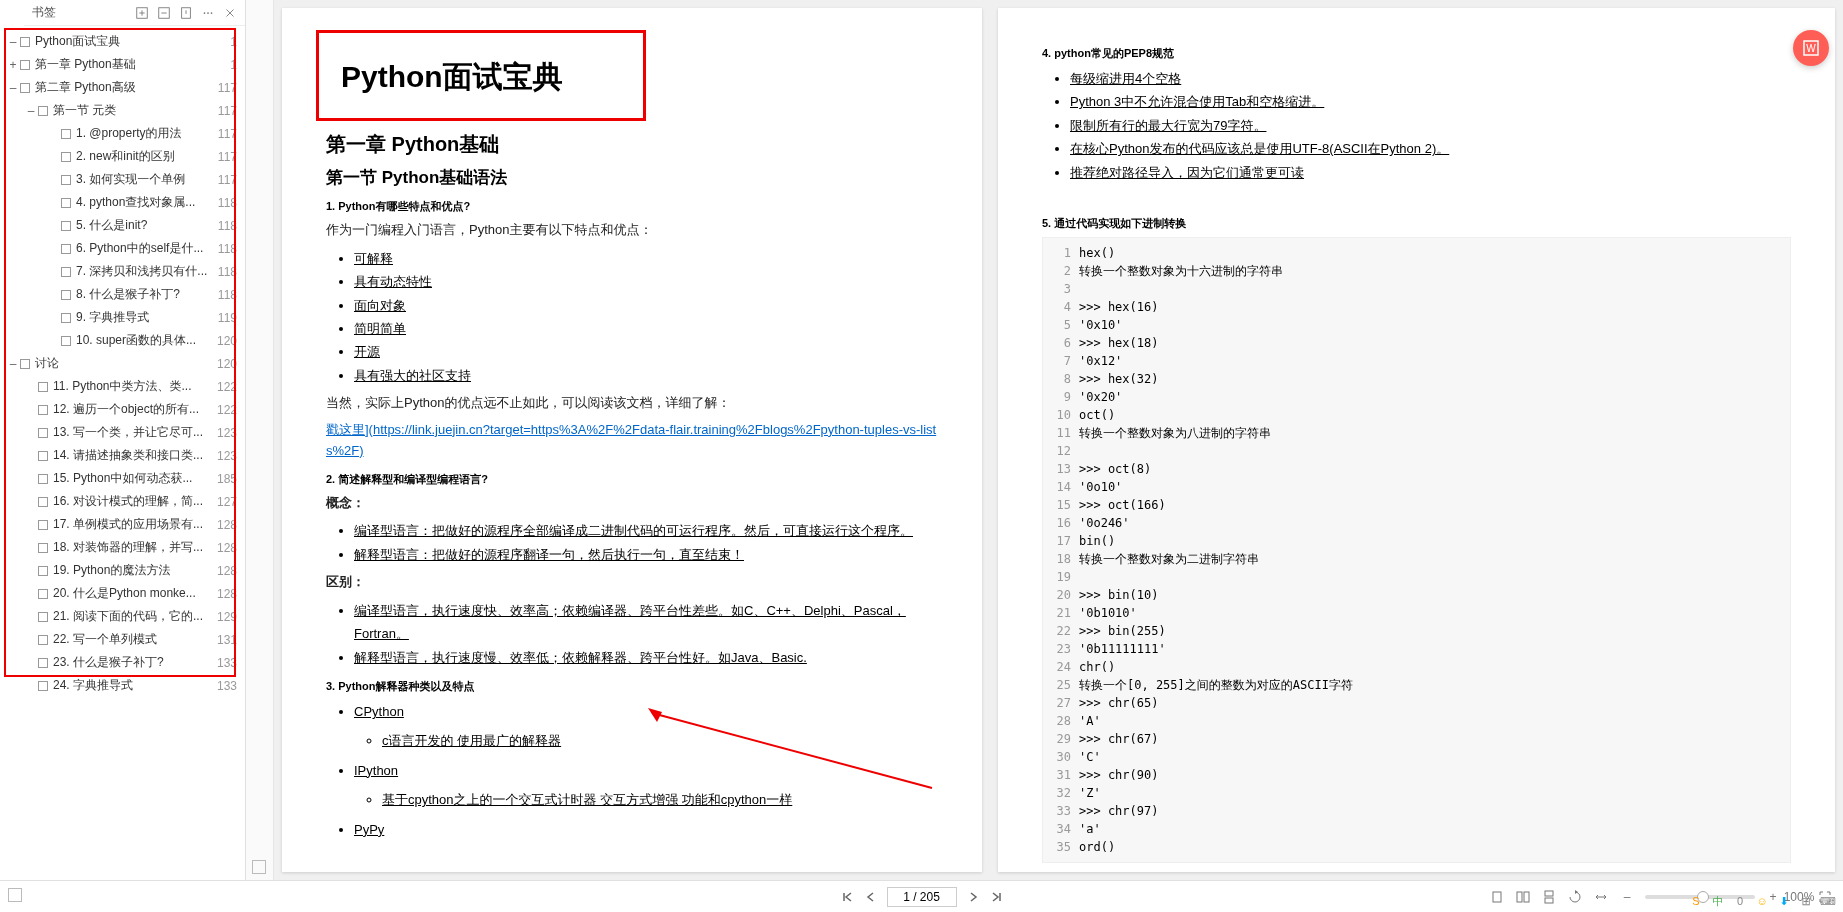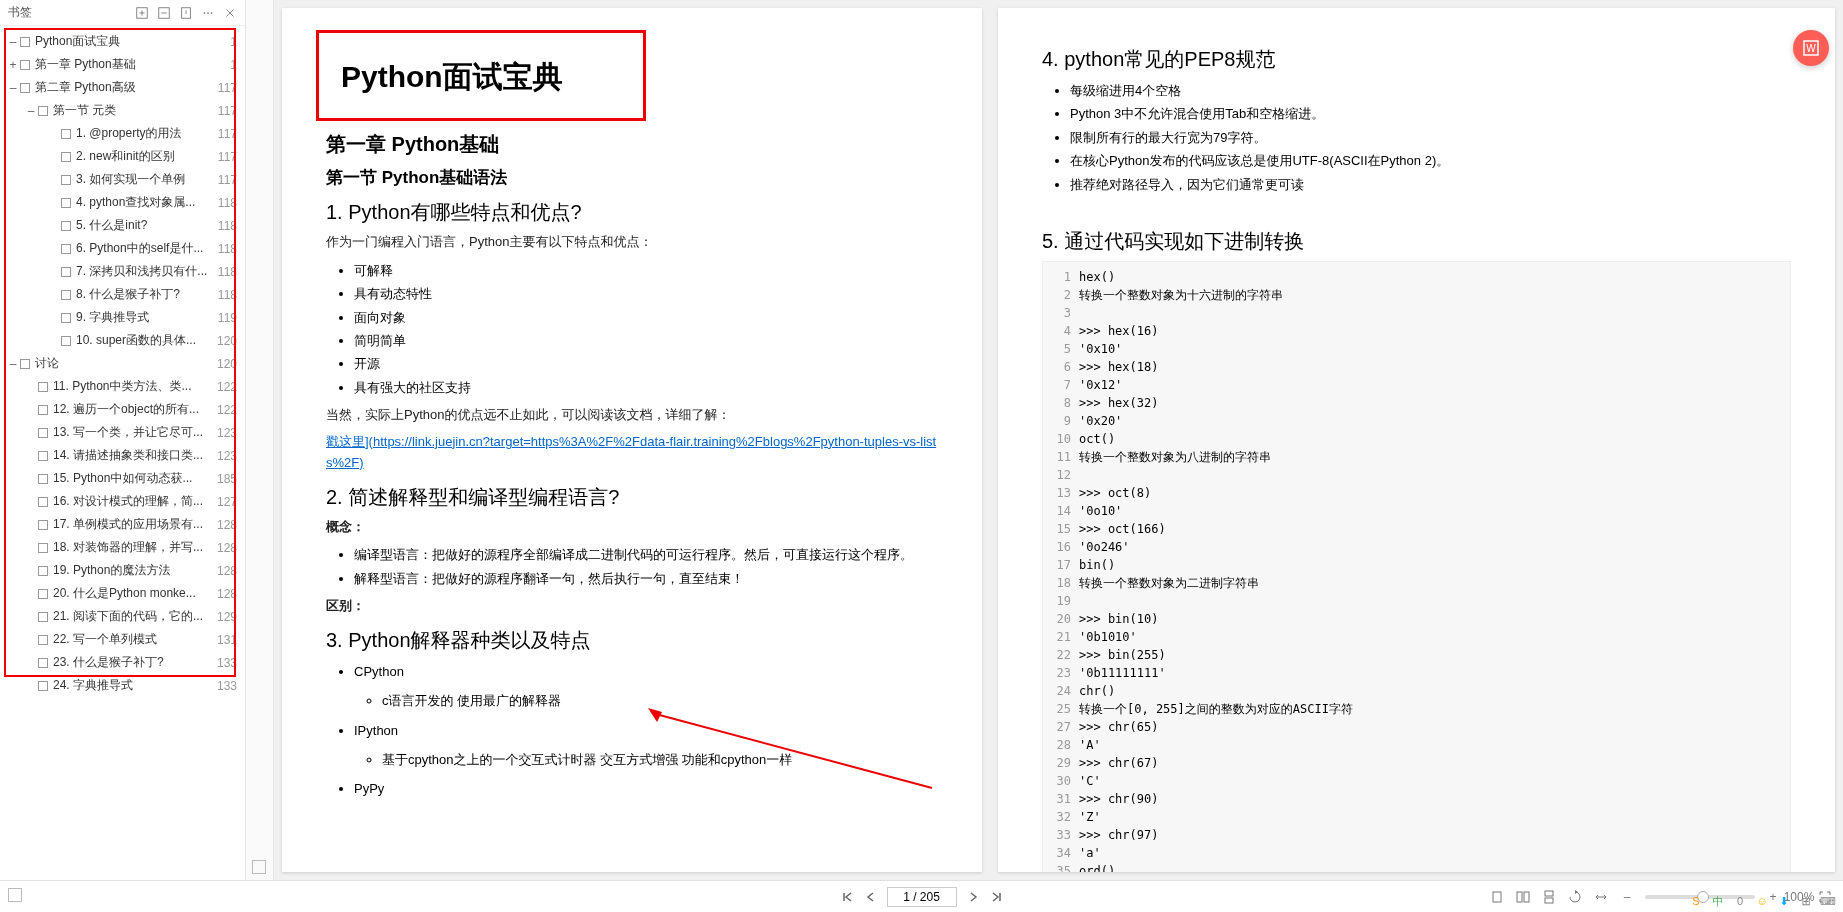--- a/index.html
+++ b/index.html
@@ -1,19 +1,19 @@
 <!DOCTYPE html>
 <html><head>
 <meta charset="utf-8">
 <style>
 * { margin:0; padding:0; box-sizing:border-box; }
 body { font-family:"Microsoft YaHei","PingFang SC",Arial,sans-serif; font-size:12px; background:#f5f5f5; overflow:hidden; width:1843px; height:912px; position:relative; }
 .app { display:flex; height:880px; }
 .sidebar { width:246px; background:#fff; border-right:1px solid #e0e0e0; display:flex; flex-direction:column; }
-.side-hdr { display:flex; align-items:center; justify-content:space-between; padding:4px 8px; border-bottom:1px solid #eee; }
+.side-hdr { display:flex; align-items:center; justify-content:space-between; padding:4px 8px; border-bottom:1px solid #eee;margin-left:24px; }
 .side-hdr .title { font-size:12px; color:#555; }
 .side-icons { display:flex; gap:8px; }
 .side-icons span { width:14px; height:14px; display:inline-flex; align-items:center; justify-content:center; color:#777; cursor:pointer; }
 .side-icons svg { width:14px; height:14px; }
 .bookmarks { flex:1; overflow-y:auto; padding:4px 0; position:relative; }
 .redbox { position:absolute; border:2px solid #e00; pointer-events:none; }
 .bm { display:flex; align-items:center; padding:3px 2px 3px 6px; cursor:pointer; font-size:12px; color:#333; }
 .bm .tw { width:10px; height:10px; margin-right:2px; display:inline-flex; align-items:center; justify-content:center; color:#666; }
 .bm .sq { width:10px; height:10px; border:1px solid #999; margin-right:5px; flex:none; }
 .bm .lbl { flex:1; white-space:nowrap; overflow:hidden; text-overflow:ellipsis; }
@@ -23,24 +23,24 @@
 .scrollthumb { position:absolute; right:1px; top:90px; width:8px; height:28px; background:#c0c0c0; border-radius:4px; }
 .gutter { width:28px; background:#fafafa; border-right:1px solid #e5e5e5; position:relative; }
 .gutter .gicon { position:absolute; bottom:6px; left:6px; width:14px; height:14px; border:1px solid #bbb; }
 .content { flex:1; background:#f0f0f0; display:flex; overflow:hidden; position:relative; }
 .page { background:#fff; margin:8px; box-shadow:0 1px 3px rgba(0,0,0,.15); padding:28px 44px; overflow:hidden; }
 .page.left { width:700px; position:relative; }
 .page.right { flex:1; }
 .doc-title { font-size:30px; font-weight:bold; margin:10px 0 12px; }
 .h1 { font-size:20px; font-weight:bold; margin:10px 0 8px; }
 .h2 { font-size:17px; font-weight:bold; margin:8px 0 6px; }
-.h3 { font-size:20px; font-weight:normal; margin:10px 0 6px; }
+.h3 { font-size:11px; font-weight:bold; margin:10px 0 6px; }
 .para { font-size:13px; color:#222; margin:6px 0; line-height:1.6; }
 .ul { margin:6px 0 6px 28px; }
-.ul li { font-size:13px; line-height:1.8; }
+.ul li { font-size:13px; line-height:1.8;text-decoration:underline; }
 a.lnk { color:#06c; text-decoration:underline; word-break:break-all; }
 .arrow { position:absolute; left:360px; top:700px; pointer-events:none; }
 .codeblk { background:#f7f7f7; border:1px solid #eee; padding:6px 8px; font-family:Consolas,Menlo,monospace; font-size:12px; line-height:1.5; }
 .codeln { white-space:pre; }
 .ln { color:#999; display:inline-block; width:20px; text-align:right; margin-right:8px; }
 .footer { position:absolute; left:0; right:0; bottom:0; height:32px; background:#fff; border-top:1px solid #e0e0e0; display:flex; align-items:center; }
 .pager { position:absolute; left:50%; transform:translateX(-50%); display:flex; align-items:center; gap:8px; }
 .pgbtn { width:16px; height:16px; display:inline-flex; align-items:center; justify-content:center; color:#666; cursor:pointer; }
 .pgbox { border:1px solid #ccc; padding:2px 8px; font-size:12px; min-width:70px; text-align:center; }
 .ftr-right { position:absolute; right:10px; display:flex; align-items:center; gap:10px; }
@@ -302,20 +302,24 @@
         </ul>
       <div class="para">当然，实际上Python的优点远不止如此，可以阅读该文档，详细了解：</div>
       <div class="para"><a class="lnk">戳这里</a><a class="lnk">](https://link.juejin.cn?target=https%3A%2F%2Fdata-flair.training%2Fblogs%2Fpython-tuples-vs-lists%2F)</a></div>
       <div class="h3">2. 简述解释型和编译型编程语言?</div>
       <div class="para" style="font-weight:bold">概念：</div>
       <ul class="ul" id="q2list">
           <li>编译型语言：把做好的源程序全部编译成二进制代码的可运行程序。然后，可直接运行这个程序。</li>
           <li>解释型语言：把做好的源程序翻译一句，然后执行一句，直至结束！</li>
         </ul>
       <div class="para" style="font-weight:bold">区别：</div>
+      <ul class="ul" id="q2dlist">
+          <li>编译型语言，执行速度快、效率高；依赖编译器、跨平台性差些。如C、C++、Delphi、Pascal，Fortran。</li>
+          <li>解释型语言，执行速度慢、效率低；依赖解释器、跨平台性好。如Java、Basic.</li>
+        </ul>
       <div class="h3">3. Python解释器种类以及特点</div>
       <ul class="ul" id="q3list">
           <li>CPython</li>
           <ul class="ul">
             <li>c语言开发的 使用最广的解释器</li>
           </ul>
           <li>IPython</li>
           <ul class="ul">
             <li>基于cpython之上的一个交互式计时器 交互方式增强 功能和cpython一样</li>
           </ul>

